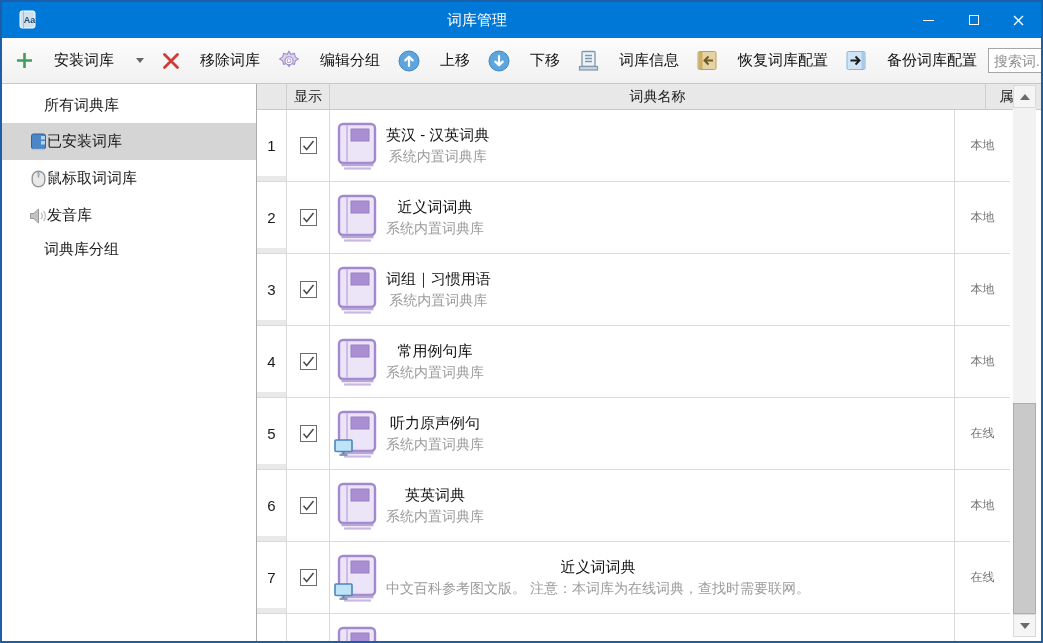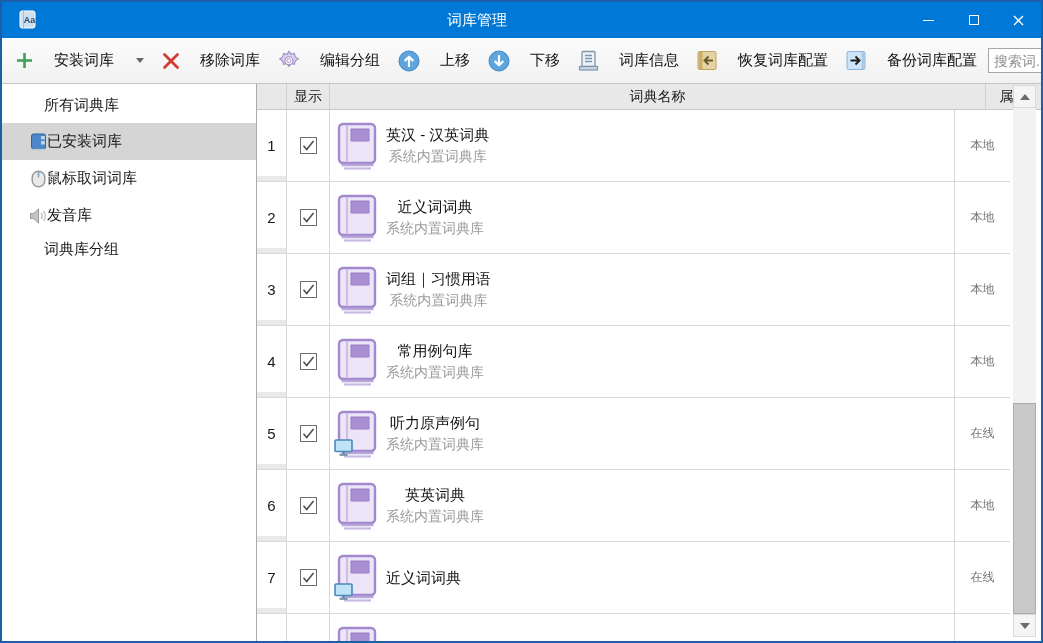--- a/index.html
+++ b/index.html
@@ -410,20 +410,21 @@
                   <rect x="14" y="7" width="18" height="12" fill="#a98fd2" stroke="#9a7fc6"></rect>
                   <path d="M4.5 43h32" stroke="#b8a5da" stroke-width="2.4"></path>
                   <path d="M7 46.5h27" stroke="#c7b8e2" stroke-width="2.2"></path>
                 </svg><span class="monitor"><svg width="19" height="17" viewBox="0 0 19 17">
                     <rect x="1" y="1" width="17" height="11.5" rx="1" fill="#bfe3f7" stroke="#4d86b8" stroke-width="1.6"></rect>
                     <path d="M9.5 12.5V15" stroke="#4d86b8" stroke-width="1.8"></path>
                     <path d="M5.5 15.8h8" stroke="#7d96ab" stroke-width="2.2"></path>
                   </svg></span></span>
               <span class="nametext">
                 <span class="dictname">近义词词典</span>
+                <span class="dictdesc">中文百科参考图文版。 注意：本词库为在线词典，查找时需要联网。</span>
               </span>
             </div>
             <div class="cell c-attr">在线</div>
           </div>
           <div class="trow">
             <div class="cell c-idx">8</div>
             <div class="cell c-show">
               <span class="checkbox"></span>
             </div>
             <div class="cell c-name">

